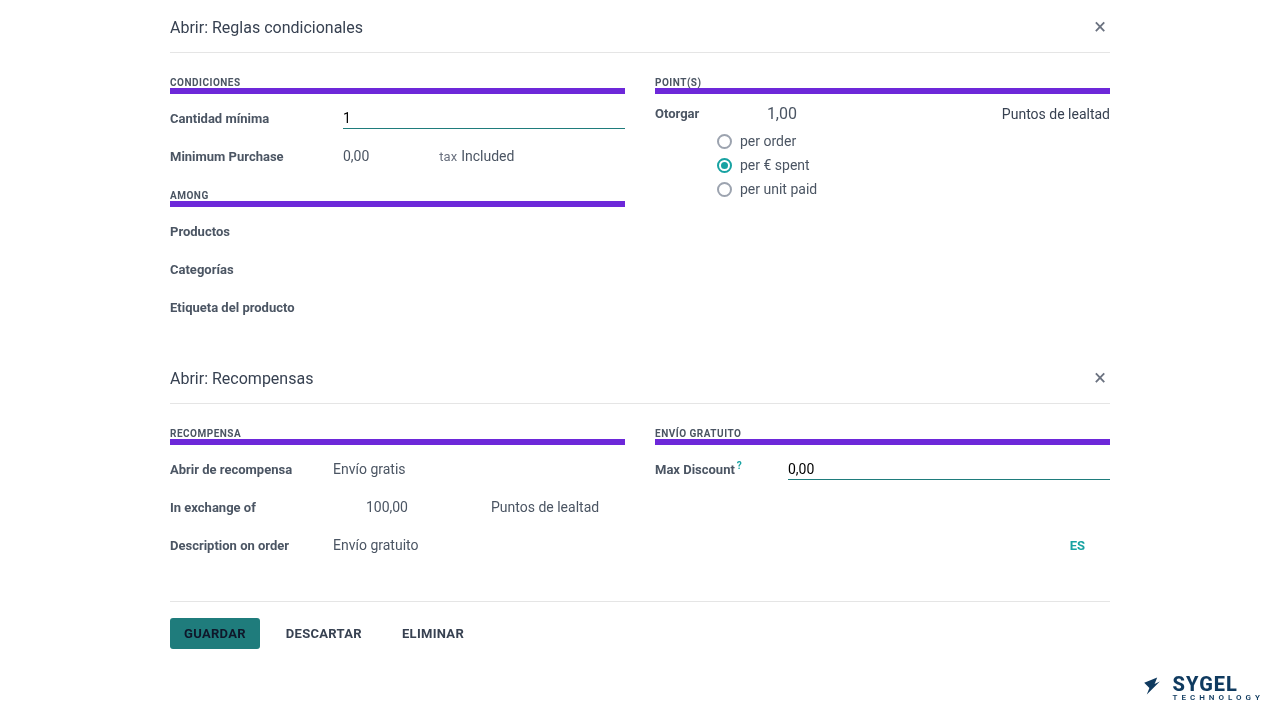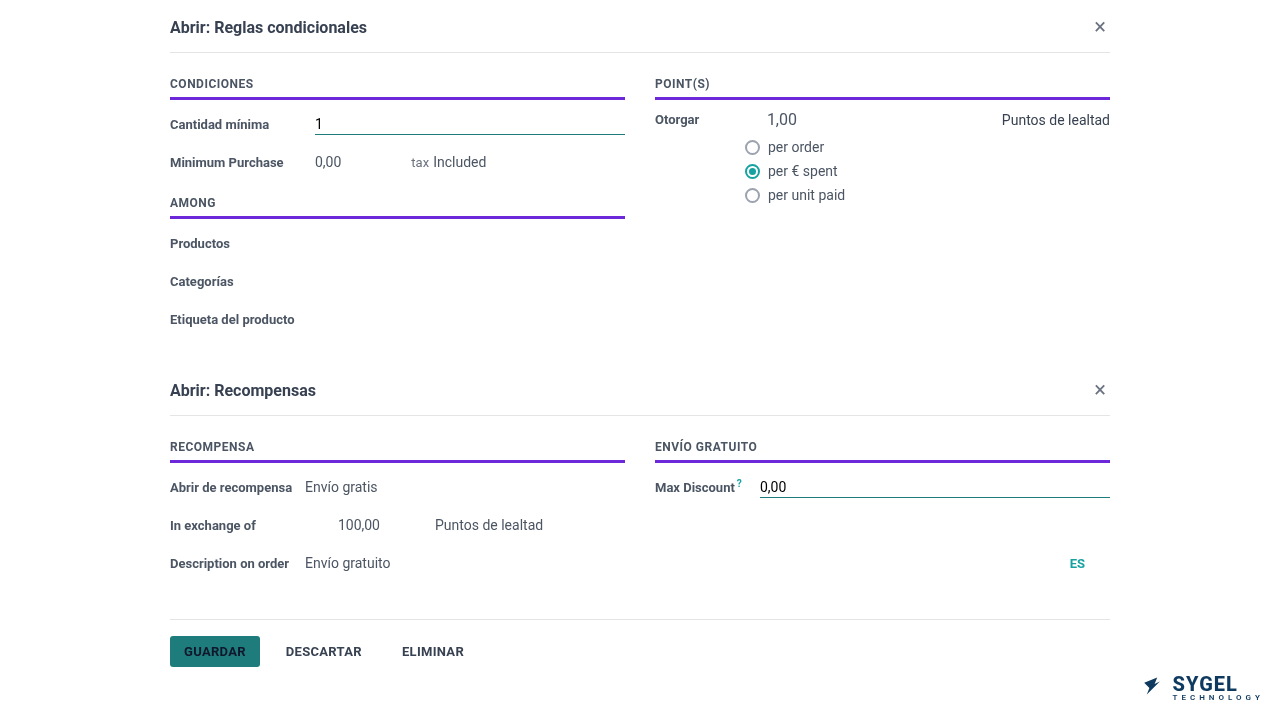--- a/index.html
+++ b/index.html
@@ -1,32 +1,32 @@
 <!DOCTYPE html>
 <html><head>
 <meta charset="utf-8">
 <style>
   * { box-sizing: border-box; margin: 0; padding: 0; font-family: -apple-system, BlinkMacSystemFont, "Segoe UI", Roboto, sans-serif; }
   body { background: #fff; color: #374151; width: 1280px; height: 720px; overflow: hidden; }
   .content { padding: 0 170px; }
   .section-header { display: flex; justify-content: space-between; align-items: center; padding: 12px 0 10px 0; border-bottom: 1px solid #e5e5e5; }
-  .section-title { font-size: 16px; font-weight: 700; color: #374151; }
+  .section-title { font-size: 16px; font-weight: 400; color: #374151; }
   .close-btn { font-size: 22px; color: #6b7280; cursor: pointer; background: none; border: none; line-height: 1; padding: 4px; }
   .body-area { padding: 24px 0 20px 0; display: flex; gap: 30px; }
   .col { flex: 1; }
-  .subheader { font-size: 12px; font-weight: 700; letter-spacing: 0.5px; color: #4b5563; text-transform: uppercase; padding-bottom: 6px; border-bottom: 3px solid #6d28d9; margin-bottom: 10px; }
+  .subheader { font-size: 10px; font-weight: 700; letter-spacing: 0.5px; color: #4b5563; text-transform: uppercase; border-bottom: 6px solid #6d28d9; margin-bottom: 10px; }
   .subheader.tight { margin-top: 20px; }
-  .field-row { display: flex; align-items: center; margin-bottom: 10px; min-height: 28px; }
+  .field-row { display: flex; align-items: center; margin-bottom: 10px; min-height: 28px; gap: 28px; }
   .field-label { font-size: 13px; font-weight: 700; color: #4b5563; width: 145px; flex-shrink: 0; }
   .input-line { border: none; border-bottom: 1px solid #1f7c7c; font-size: 14px; padding: 2px 0; outline: none; background: transparent; width: 100%; }
   .input-wrap-flex1 { flex: 1; }
   .static-text { font-size: 14px; color: #4b5563; }
   .muted { color: #6b7280; font-size: 13px; }
   .radio-group { margin-top: 2px; }
-  .radio-row { display: flex; align-items: center; gap: 8px; margin-bottom: 8px; font-size: 14px; color: #4b5563; cursor: pointer; margin-left: 28px; }
+  .radio-row { display: flex; align-items: center; gap: 8px; margin-bottom: 8px; font-size: 14px; color: #4b5563; cursor: pointer; }
   .radio-dot { width: 15px; height: 15px; border: 2px solid #9ca3af; border-radius: 50%; display: inline-block; position: relative; flex-shrink: 0; }
   .radio-dot.sel { border-color: #17a2a2; }
   .radio-dot.sel::after { content: ""; position: absolute; top: 2px; left: 2px; width: 7px; height: 7px; background: #17a2a2; border-radius: 50%; }
   .points-right { margin-left: auto; font-size: 14px; color: #374151; }
   .grant-row { display: flex; align-items: center; }
   .grant-label { font-size: 13px; font-weight: 700; color: #4b5563; width: 62px; }
   .grant-val { font-size: 16px; color: #4b5563; width: 80px; text-align: right; }
   .radio-offset { padding-left: 62px; }
   .tax-field { display: flex; align-items: center; gap: 4px; }
   .sup { color: #17a2a2; font-size: 10px; vertical-align: super; margin-left: 2px; font-weight: 700; }

